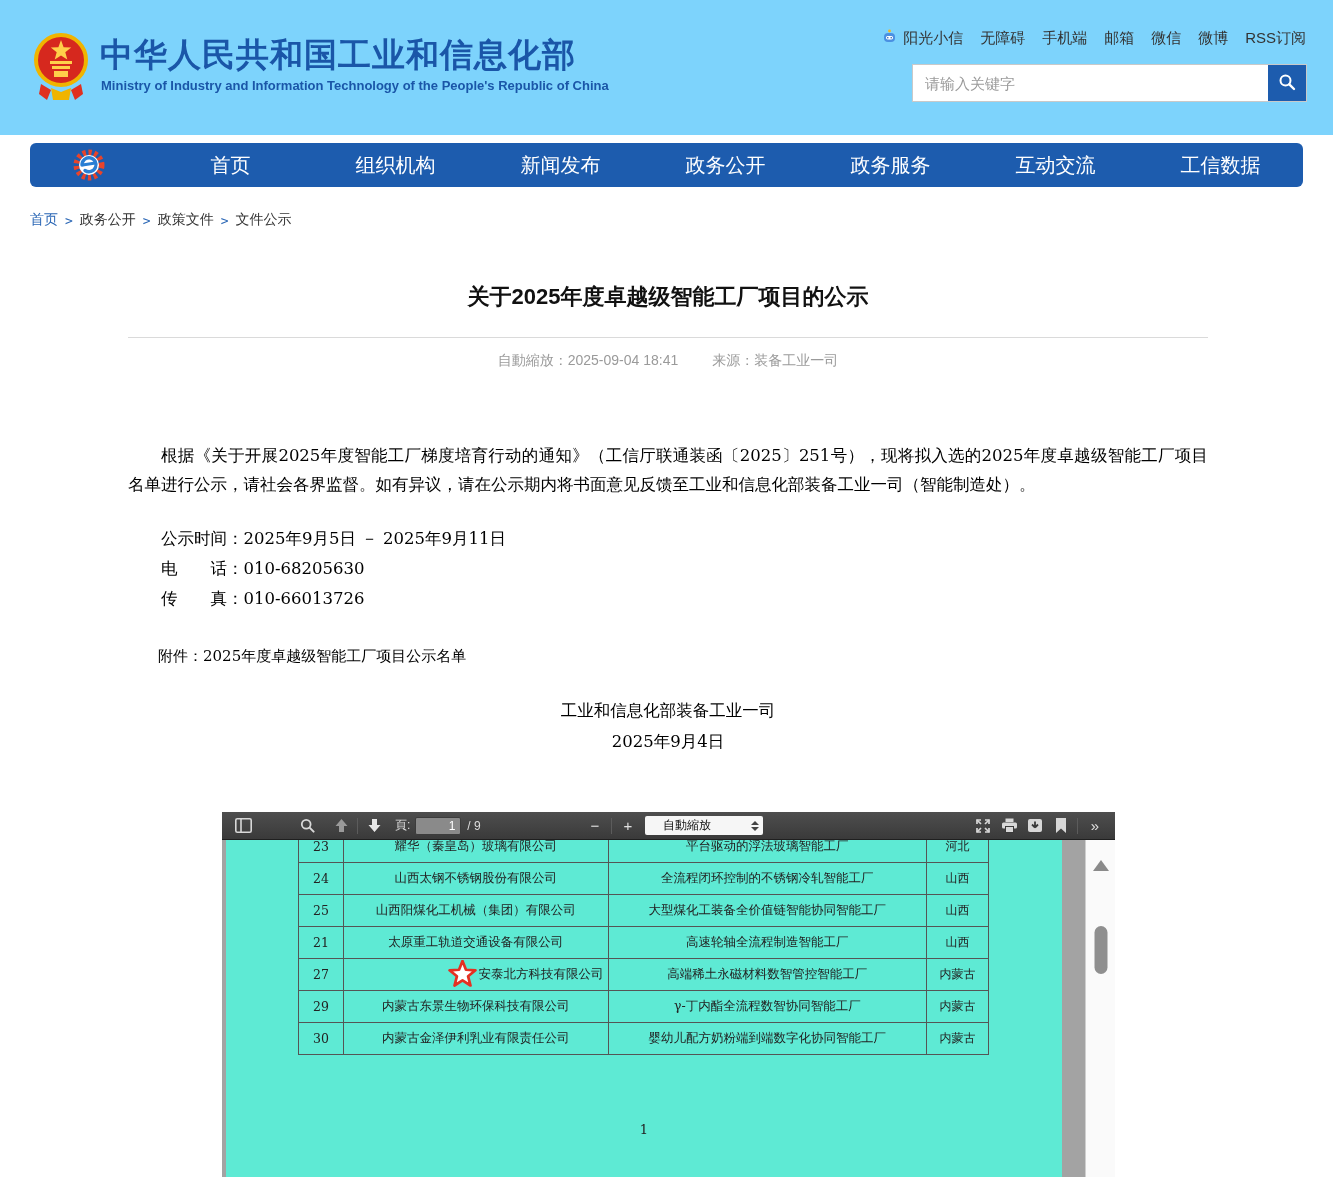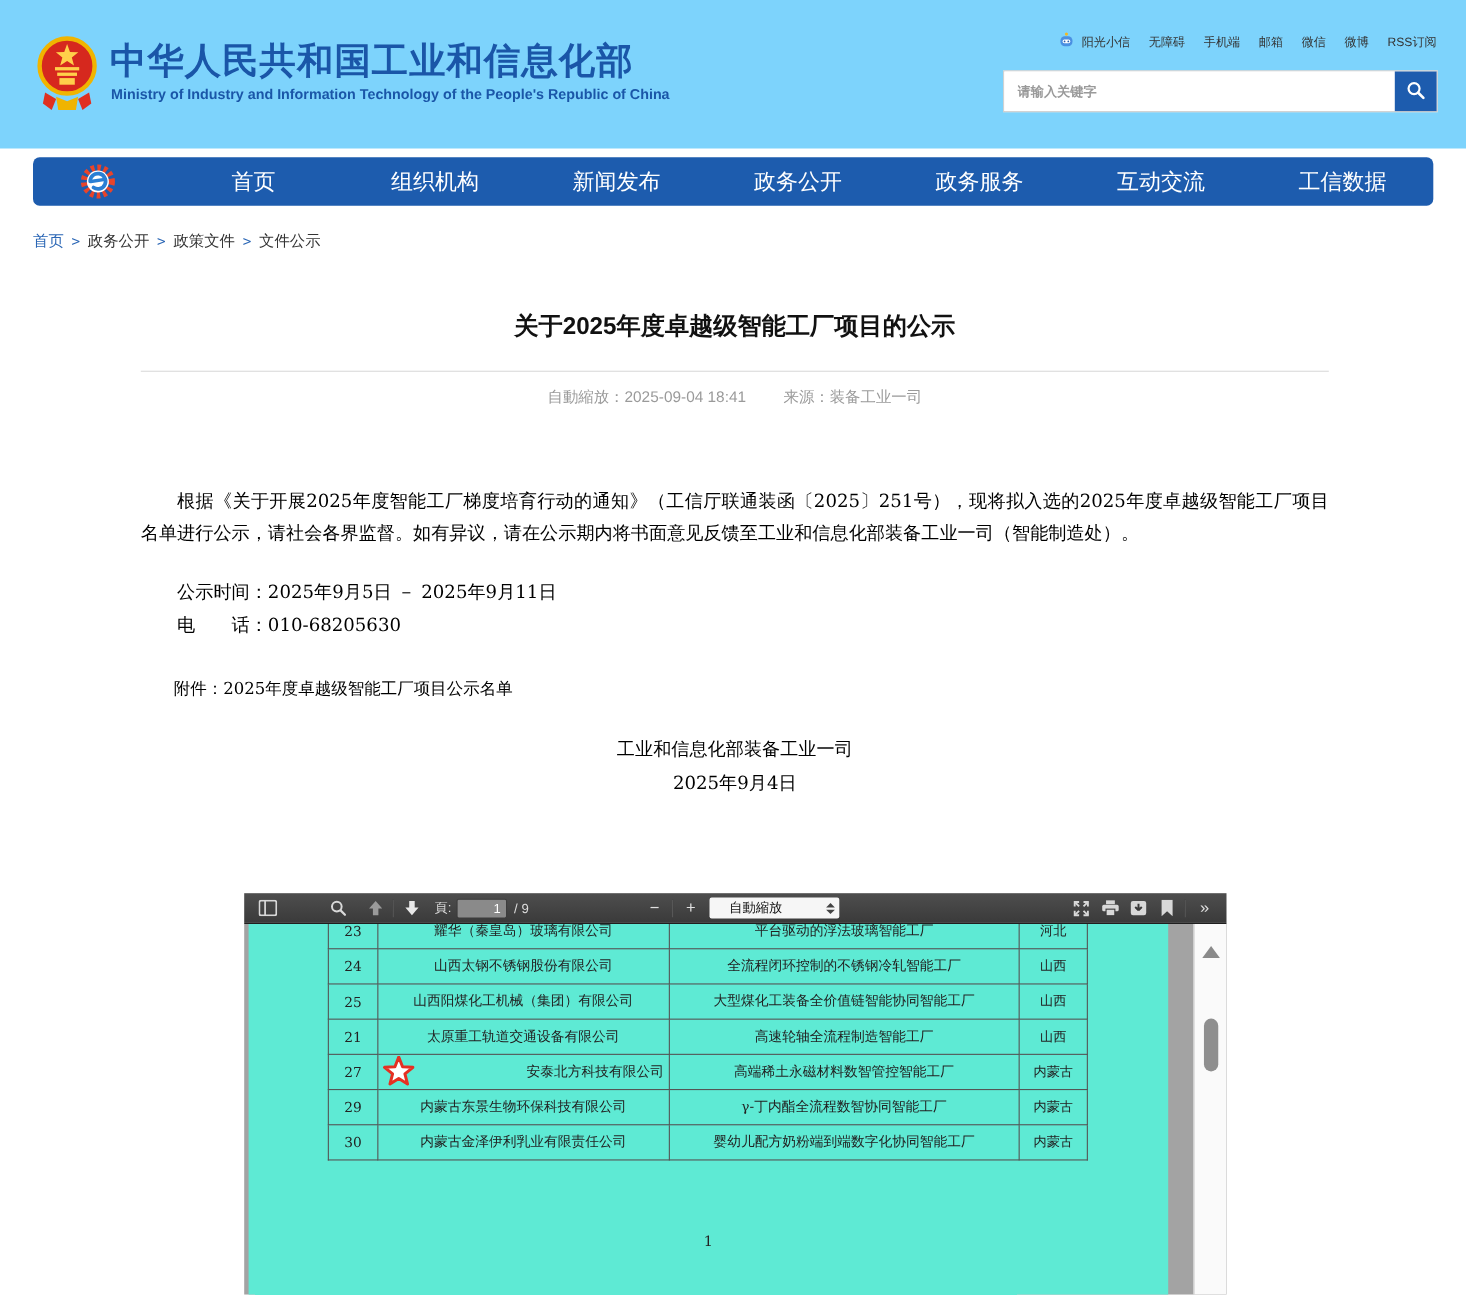--- a/index.html
+++ b/index.html
@@ -8,24 +8,24 @@
     width:1333px; height:1177px; position:relative; overflow:hidden;
     font-family:"Liberation Sans","DejaVu Sans",sans-serif; color:#333;
   }
   a { text-decoration:none; color:inherit; cursor:pointer; }
 
   
   .site-header { position:absolute; top:0; left:0; width:1333px; height:135px; background:#7dd3fc; }
   .emblem { position:absolute; left:33px; top:30px; width:56px; height:72px; }
   .site-title { position:absolute; left:100px; top:33px; font-size:33px; font-weight:bold; color:#1a56a8; letter-spacing:1px; white-space:nowrap; }
   .site-sub { position:absolute; left:101px; top:78px; font-size:13px; font-weight:bold; color:#1a56a8; white-space:nowrap; }
-  .top-links { position:absolute; top:28px; right:27px; display:flex; align-items:center; gap:17px; font-size:11px; color:#333; white-space:nowrap; }
+  .top-links { position:absolute; top:28px; right:27px; display:flex; align-items:center; gap:17px; font-size:15px; color:#333; white-space:nowrap; }
   .top-links a { display:flex; align-items:center; gap:5px; }
   .search-bar { position:absolute; top:64px; left:912px; width:395px; height:38px; border:1px solid #c9c9c9; display:flex; background:#fff; }
-  .search-bar input { flex:1; border:none; outline:none; padding:0 12px; font-size:12px; color:#555; font-family:inherit;font-weight:bold; }
+  .search-bar input { flex:1; border:none; outline:none; padding:0 12px; font-size:15px; color:#555; font-family:inherit; }
   .search-bar input::placeholder { color:#9a9a9a; }
   .search-btn { width:38px; height:36px; background:#1d5cae; border:none; display:flex; align-items:center; justify-content:center; cursor:pointer; }
 
   
   .navbar { position:absolute; top:143px; left:30px; width:1273px; height:44px; background:#1d5cae; border-radius:6px; display:flex; align-items:center; }
   .nav-logo { width:118px; display:flex; align-items:center; justify-content:center; }
   .nav-items { flex:1; display:flex; }
   .nav-item { flex:1; text-align:center; color:#fff; font-size:20px; cursor:pointer; white-space:nowrap; }
 
   
@@ -69,21 +69,21 @@
 
   .pdf-content { position:relative; height:337px; background:#a3a3a3; overflow:hidden; }
   .pdf-page { position:absolute; left:4px; top:0; width:836px; height:405px; background:#5eead4; overflow:hidden; }
   .pdf-table { position:absolute; left:72px; top:-10px; width:691px; border-collapse:collapse;
                font-family:"DejaVu Serif","Liberation Serif",serif; font-size:12.5px; color:#222; }
   .pdf-table td { border:1px solid #555; height:32px; text-align:center; padding:0 4px; }
   .pdf-table td.c-no { width:45px; }
   .pdf-table td.c-company { width:265px; }
   .pdf-table td.c-project { width:319px; }
   .pdf-table td.c-prov { width:62px; font-size:12px; }
-  .company-flex { display:flex; align-items:center; justify-content:space-between; gap:2px; }
+  .company-flex { display:flex; align-items:center; justify-content:flex-end; gap:2px; }
   .star-badge svg { display:block; }
   .page-num { position:absolute; left:0; width:100%; top:282px; text-align:center;
               font-family:"DejaVu Serif",serif; font-size:13px; color:#222; }
 
   .pdf-scrollbar { position:absolute; right:0; top:0; width:30px; height:100%; background:#fafafa; border-left:1px solid #cfcfcf; }
   .sb-up { position:absolute; top:20px; left:50%; transform:translateX(-50%); width:0; height:0;
            border-left:8px solid transparent; border-right:8px solid transparent; border-bottom:11px solid #8a8a8a; cursor:pointer; }
   .sb-thumb { position:absolute; top:86px; left:50%; transform:translateX(-50%); width:13px; height:48px;
               background:#8f8f8f; border-radius:7px; cursor:pointer; }
 </style>
@@ -177,20 +177,21 @@
     <span>自動縮放：</span><span>2025-09-04 18:41</span><span class="gap"></span><span>来源：</span><span>装备工业一司</span>
   </div>
 
   <div class="article-body doc-font">
     <p class="para">根据《关于开展2025年度智能工厂梯度培育行动的通知》（工信厅联通装函〔2025〕251号），现将拟入选的2025年度卓越级智能工厂项目名单进行公示，请社会各界监督。如有异议，请在公示期内将书面意见反馈至工业和信息化部装备工业一司（智能制造处）。</p>
   </div>
 
   <div class="info-lines doc-font">
     <div>公示时间：2025年9月5日 － 2025年9月11日</div>
     <div>电　　话：010-68205630</div>
+    <div>传　　真：010-66013726</div>
   </div>
 
   <div class="attachment doc-font">附件：2025年度卓越级智能工厂项目公示名单</div>
 
   <div class="signoff doc-font">
     <div>工业和信息化部装备工业一司</div>
     <div>2025年9月4日</div>
   </div>
 </div>
 

